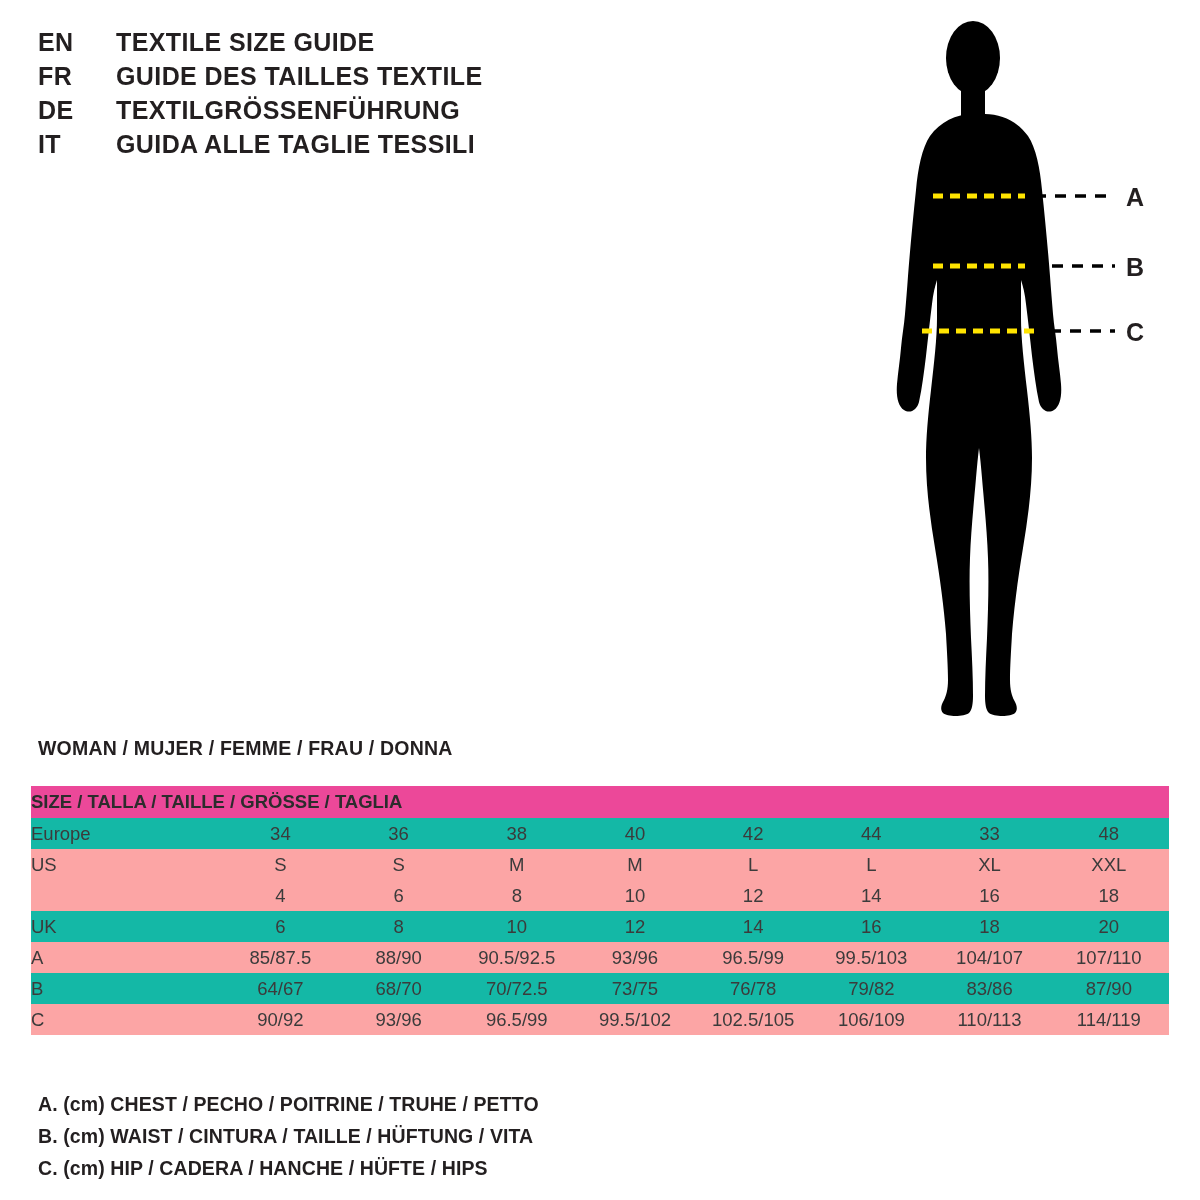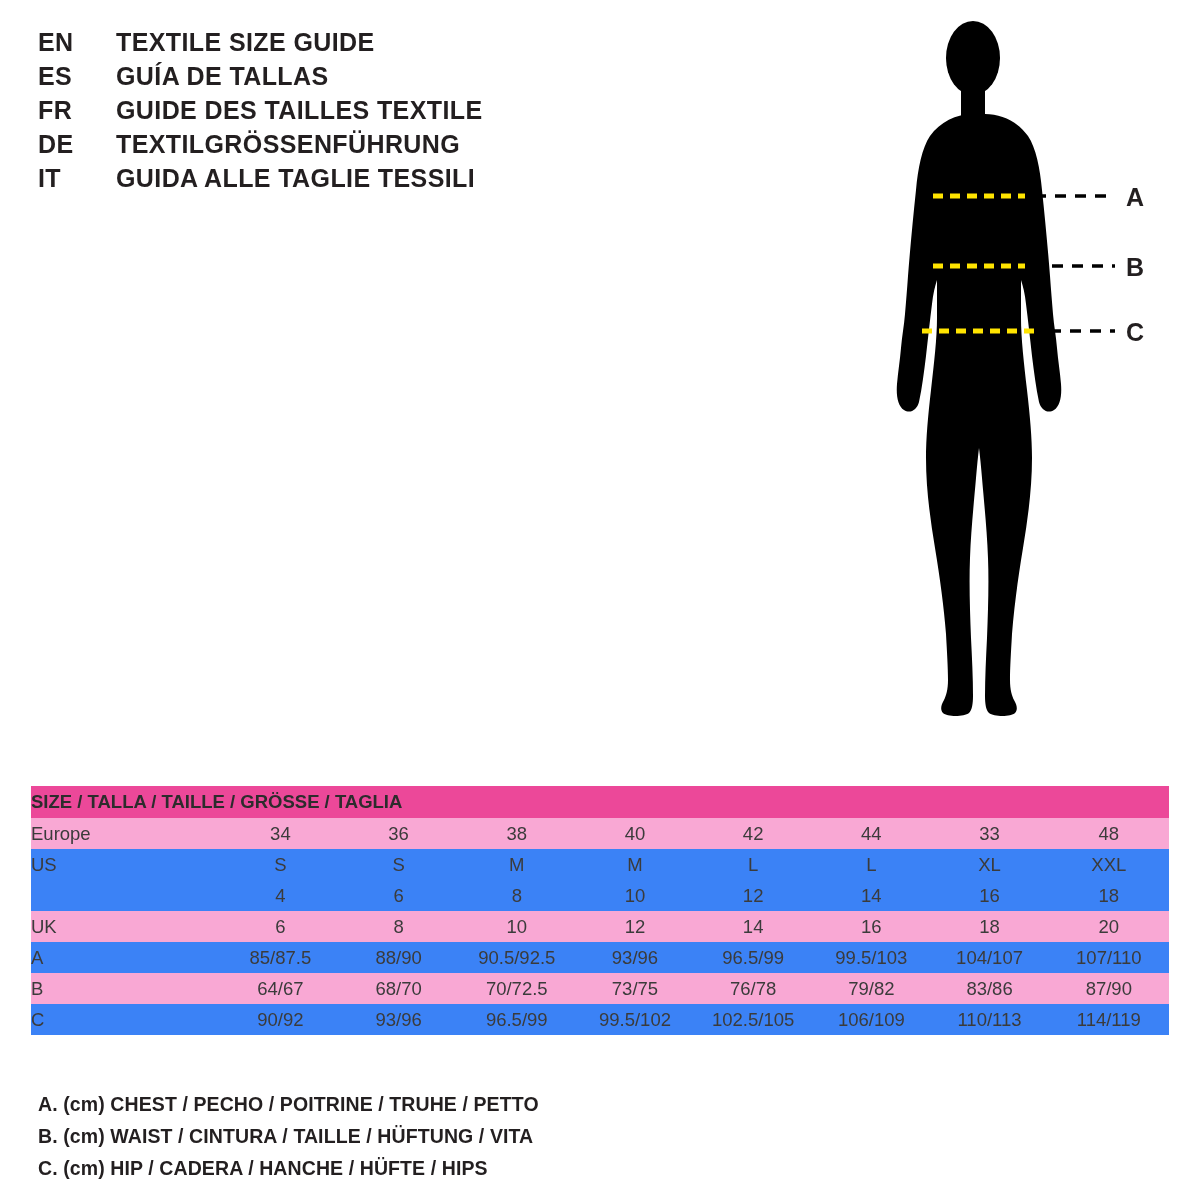--- a/index.html
+++ b/index.html
@@ -99,24 +99,24 @@
     text-align: center;
   }
   tr.head-row td {
     background: #ec4899;
     color: #2c2c2c;
     font-weight: bold;
     font-size: 18.5px;
     height: 32px;
   }
   tr.shade td {
-    background: #3b82f6;
+    background: #fca5a5;
   }
   tr.plain td {
-    background: #f9a8d4;
+    background: #14b8a6;
   }
 
   
   .footnotes {
     position: absolute;
     left: 38px;
     top: 1088px;
     width: 700px;
   }
   .footnote {
@@ -138,24 +138,20 @@
 </style>
 </head>
 <body>
 
 <div class="page">
 
   <div class="titles">
     <div class="title-row">
       <span class="title-lang">EN</span>
       <span class="title-text">TEXTILE SIZE GUIDE</span>
-    </div>
-    <div class="title-row">
-      <span class="title-lang">ES</span>
-      <span class="title-text">GUÍA DE TALLAS</span>
     </div>
     <div class="title-row">
       <span class="title-lang">FR</span>
       <span class="title-text">GUIDE DES TAILLES TEXTILE</span>
     </div>
     <div class="title-row">
       <span class="title-lang">DE</span>
       <span class="title-text">TEXTILGRÖSSENFÜHRUNG</span>
     </div>
     <div class="title-row">
@@ -240,20 +236,21 @@
       </g>
 
       <g>
         <line x1="62" y1="313" x2="180" y2="313" stroke="#ffe400" stroke-width="5" stroke-dasharray="10 7" stroke-linecap="butt"></line>
         <line x1="190" y1="313" x2="255" y2="313" stroke="#000000" stroke-width="3.5" stroke-dasharray="11 9"></line>
         <text class="marker-letter" x="266" y="323">C</text>
       </g>
     </svg>
   </div>
 
+  <div class="section-label">WOMAN / MUJER / FEMME / FRAU / DONNA</div>
 
   <div class="table-wrap">
     <table class="size-table">
       <colgroup>
         <col style="width:190px">
         <col style="width:118px">
         <col style="width:118px">
         <col style="width:118px">
         <col style="width:118px">
         <col style="width:118px">

